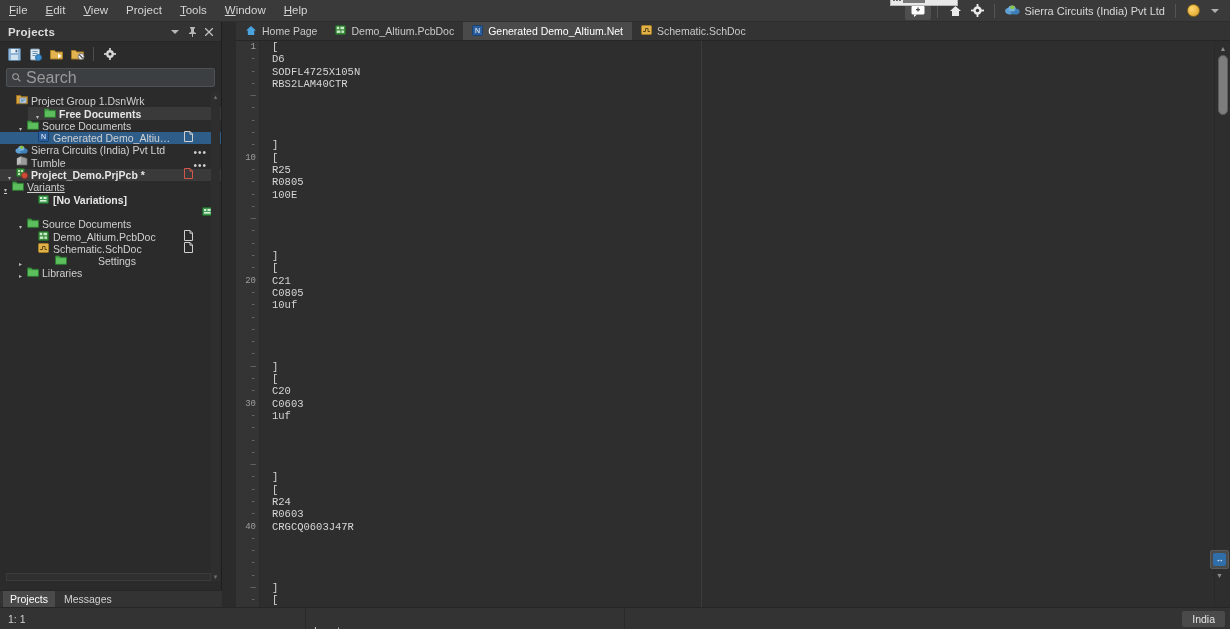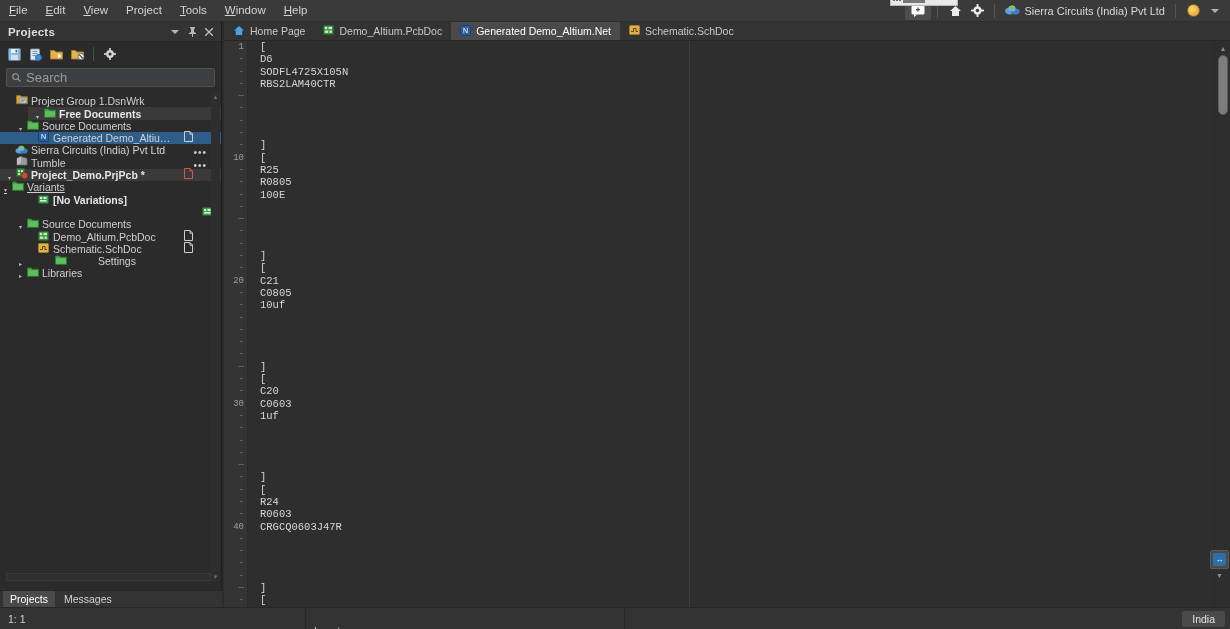--- a/index.html
+++ b/index.html
@@ -73,21 +73,21 @@
     padding: 0 6px; background: #2b2b2b;
   }
   .tb-ico { width: 17px; height: 17px; display: flex; align-items: center; justify-content: center; cursor: default; }
   .tb-div { width: 1px; height: 14px; background: #4d4d4d; margin: 0 3px; }
 
   .search-wrap { padding: 2px 6px 6px 6px; }
   .search-box {
     height: 19px; background: #3c3f41; border: 1px solid #4f5255;
     border-radius: 2px; display: flex; align-items: center; padding: 0 5px; gap: 5px;
   }
-  .search-txt { font-size: 13px; color: #9a9a9a; }
+  .search-txt { font-size: 16px; color: #9a9a9a; }
 
   .tree { padding: 2px 0 0 0; height: 470px; overflow: hidden; position: relative; }
   .trow {
     height: 12.3px; display: flex; align-items: flex-end; font-size: 10.5px;
     color: #d0d0d0; white-space: nowrap; cursor: default; position: relative;
     padding-right: 4px;
   }
   .trow.sel { background: #2f5d8a; }
   .trow.hl  { background: #3a3a3a; }
   .trow .exp {
@@ -112,21 +112,21 @@
   .panel-tabs {
     position: absolute; left: 0; bottom: 0; width: 222px; height: 17px;
     background: #333333; display: flex; align-items: center; padding-left: 3px; gap: 2px;
     border-top: 1px solid #262626;
   }
   .ptab { font-size: 10.5px; padding: 2px 7px 3px 7px; color: #d2d2d2; cursor: default; }
   .ptab.active { background: #4a4a4a; color: #ffffff; }
 
   
   .editor-area {
-    position: absolute; left: 224px; top: 22px; right: 0; height: 585px;
+    position: absolute; left: 236px; top: 22px; right: 0; height: 585px;
     background: #2e2e2e;
   }
   .tabbar {
     height: 19px; background: #333333; display: flex; align-items: stretch;
     border-bottom: 1px solid #262626;
   }
   .etab {
     display: flex; align-items: center; gap: 5px; padding: 0 9px;
     font-size: 10.5px; color: #c9c9c9; cursor: default; white-space: nowrap;
   }

